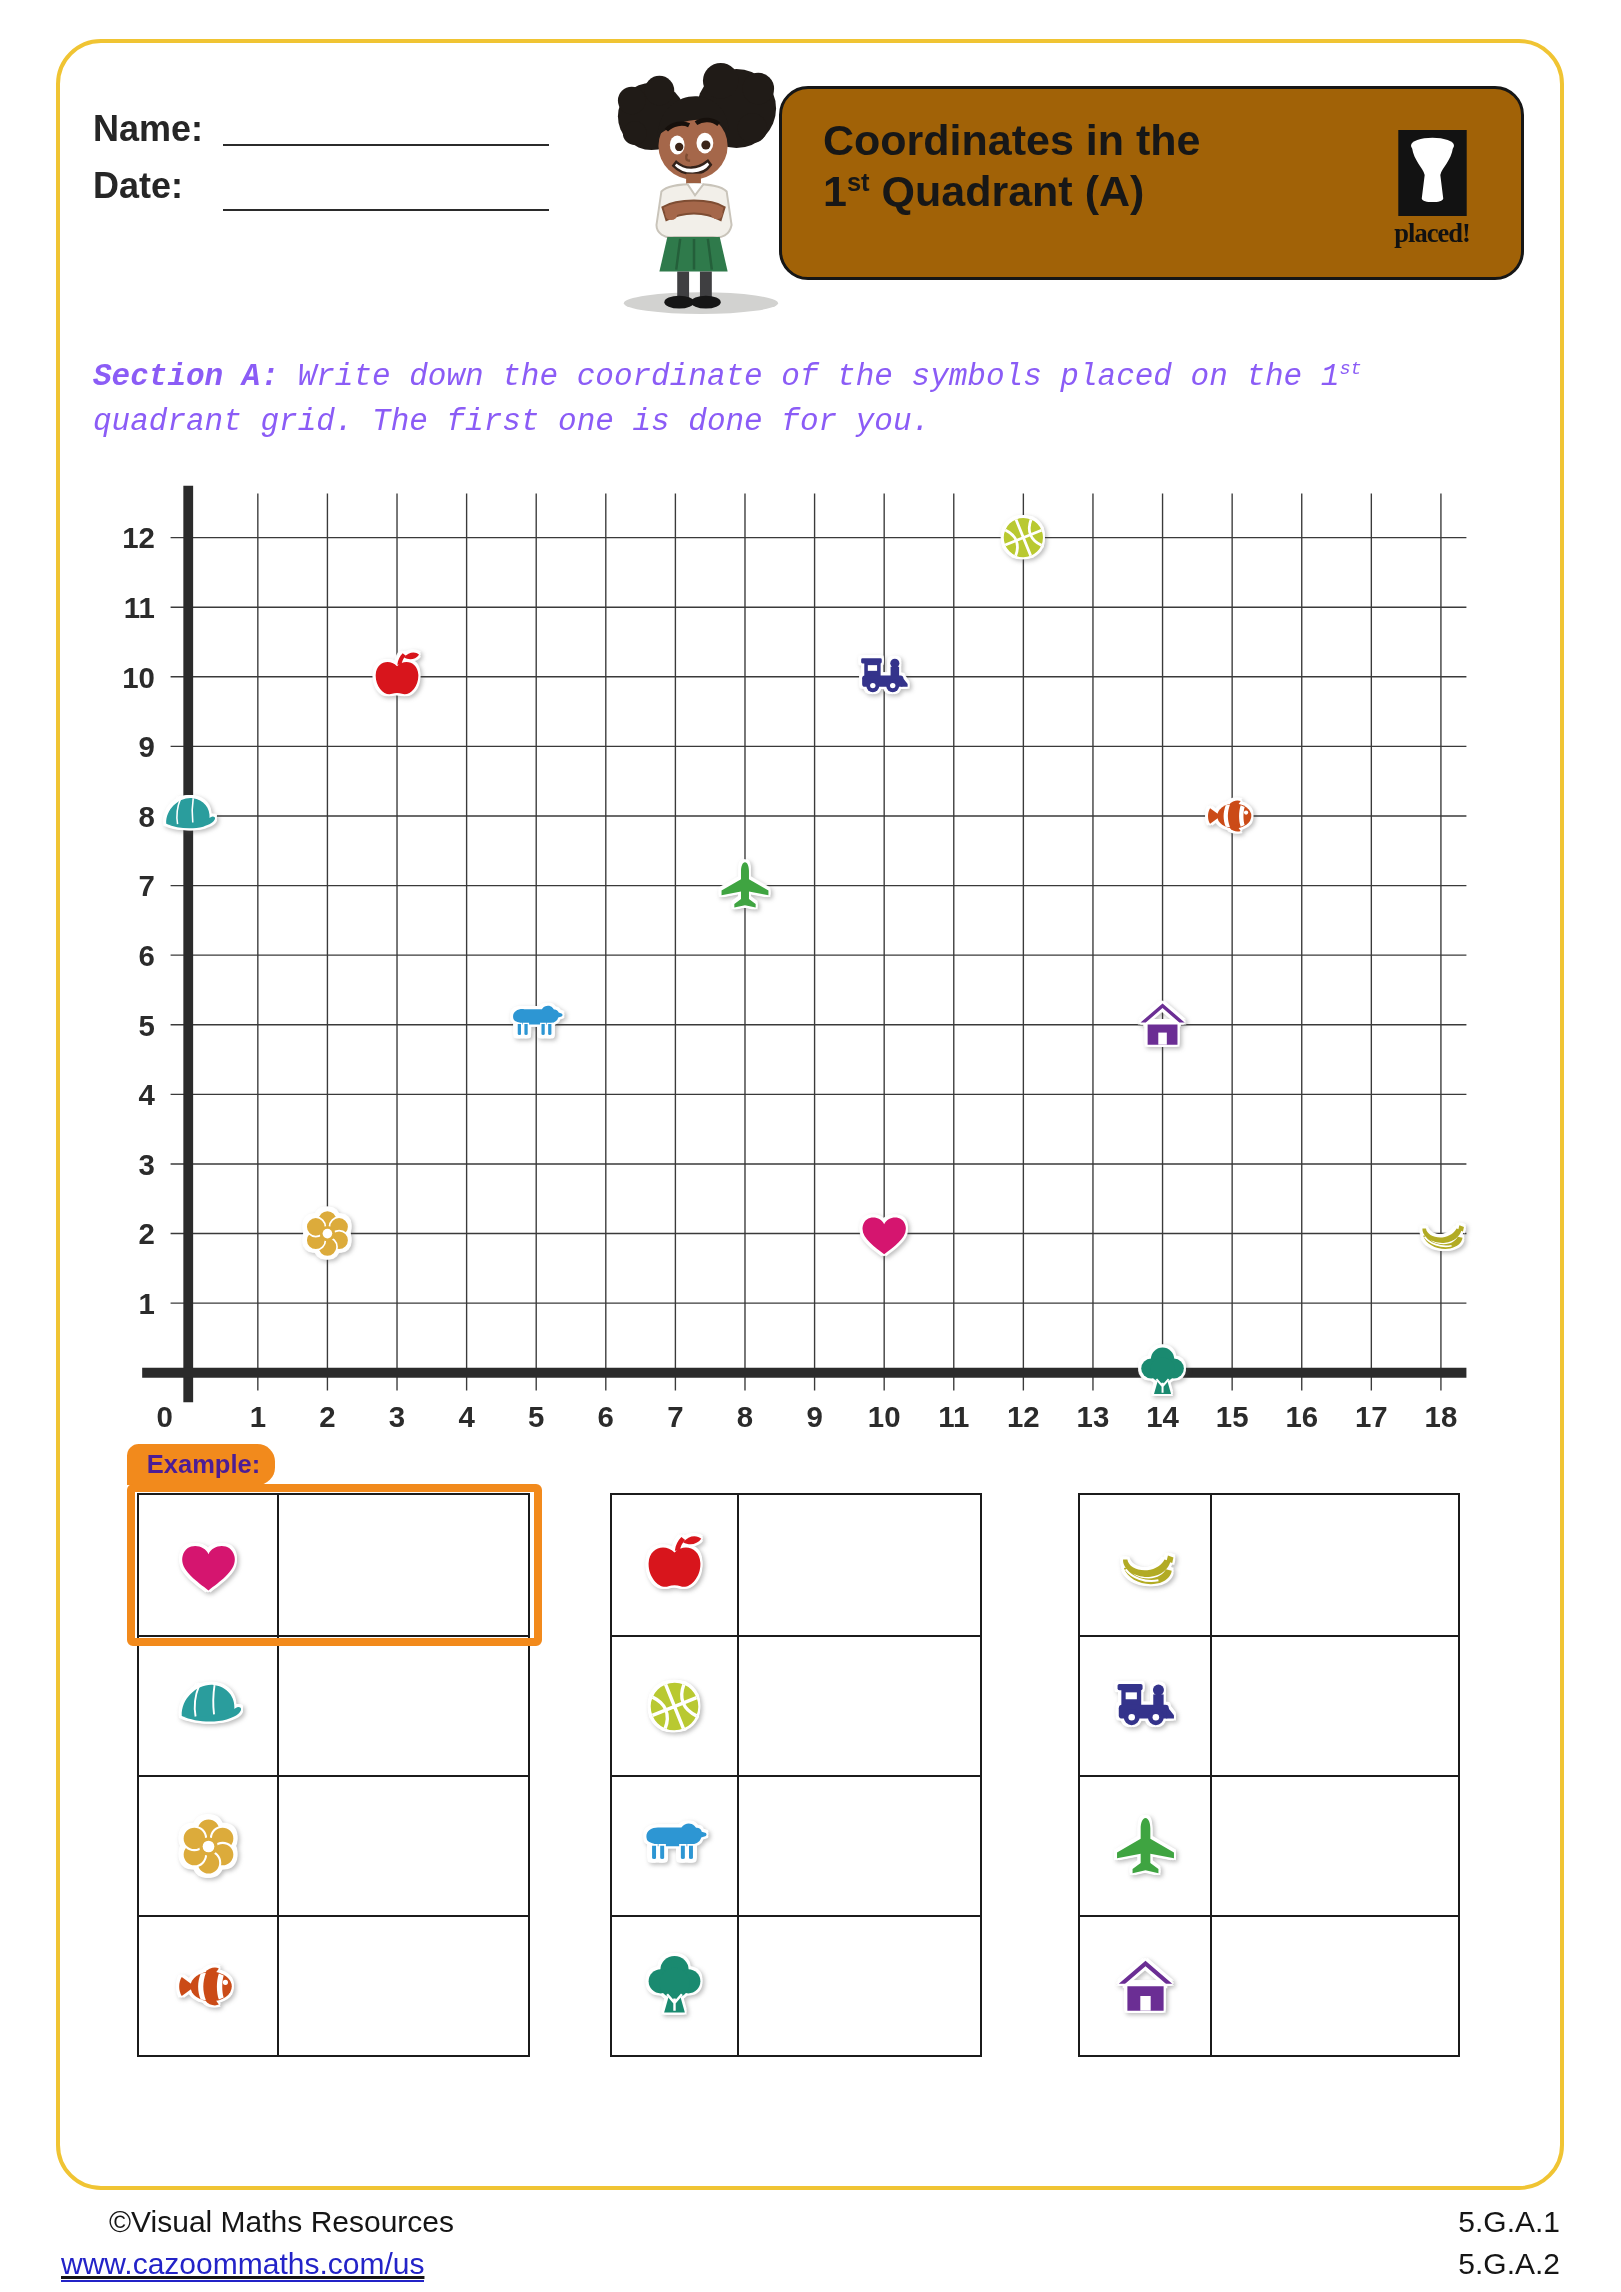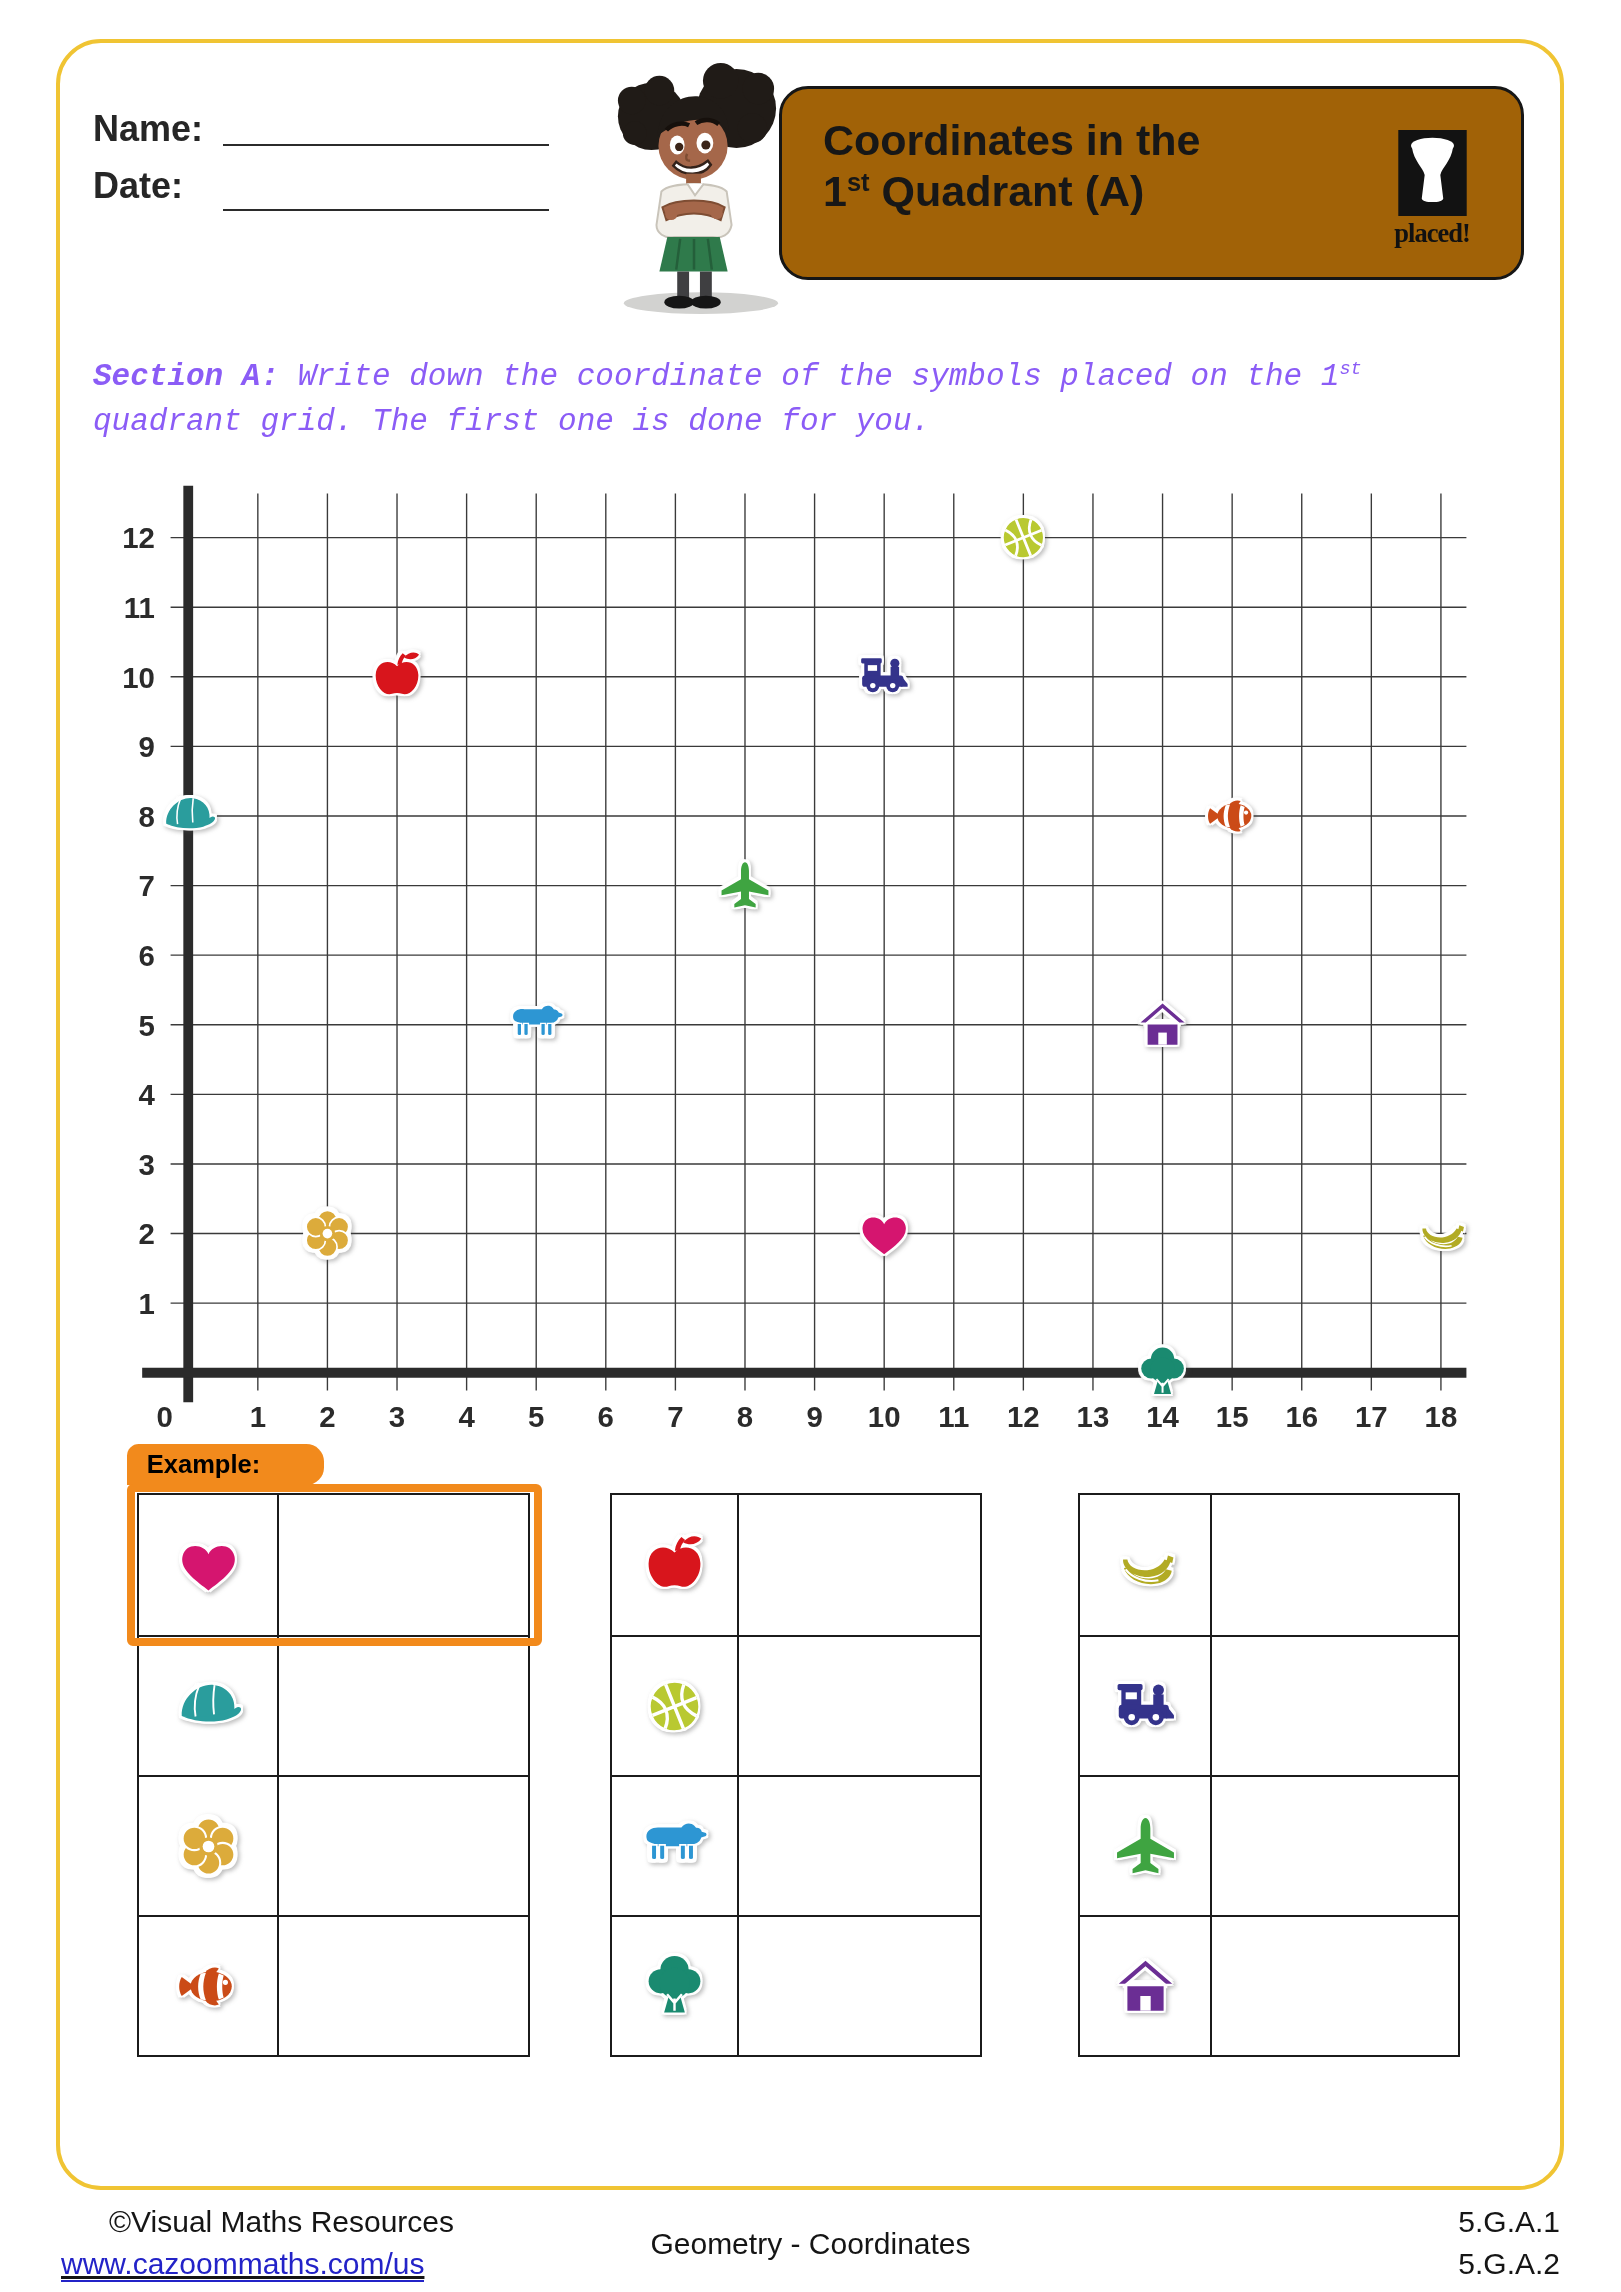--- a/index.html
+++ b/index.html
@@ -33,22 +33,22 @@
   
   .atable{position:absolute;border:2.9px solid #1b1b1b;box-sizing:border-box;background:#fff;}
   .t-row{display:flex;border-top:2.9px solid #1b1b1b;height:140px;box-sizing:border-box;position:relative;}
   .t-row:first-child{border-top:none;}
   .t-sym{border-right:2.9px solid #1b1b1b;display:flex;align-items:center;justify-content:center;box-sizing:border-box;}
   .t-ans{flex:1;display:flex;align-items:center;justify-content:center;}
   .t-ans span{font-size:45px;font-weight:bold;color:#222;}
   .t-sym svg{width:69px;height:69px;}
   .ex-overlay{position:absolute;left:-11.8px;top:-10.8px;right:-13.7px;bottom:-10.8px;
               border:8.8px solid #f28a1c;border-radius:5.9px;pointer-events:none;z-index:3;}
-  .ex-tab{position:absolute;left:-11.8px;top:-51px;width:197px;height:41px;background:#f28a1c;
-          border-radius:11.8px 17.6px 17.6px 0;color:#000000;font-weight:bold;font-size:25.5px;
+  .ex-tab{position:absolute;left:-11.8px;top:-51px;width:148px;height:41px;background:#f28a1c;
+          border-radius:11.8px 17.6px 17.6px 0;color:#4c1d95;font-weight:bold;font-size:25.5px;
           line-height:41px;padding-left:19.6px;box-sizing:border-box;z-index:2;}
   
   .foot{position:absolute;font-size:30px;color:#151515;}
   .footlink{color:#2323c8;border-bottom:2.9px solid #2323c8;}
   .hidden-defs{position:absolute;width:0;height:0;overflow:hidden;}
 </style>
 </head>
 <body>
 
 <div class="page">
@@ -442,18 +442,17 @@
           </svg>
         </div>
         <div class="t-ans">
           <span></span>
         </div>
       </div>
     </div>
 
   <div class="foot" style="left:61px;top:2205px;margin-left:48px;">©Visual Maths Resources</div>
   <div class="foot" style="left:61px;top:2247px;text-decoration:underline;"><span class="footlink">www.cazoommaths.com/us</span></div>
-  <div class="foot" style="left:0;top:2227px;width:1621px;text-align:center;">Geometry - Coordinates</div>
   <div class="foot" style="right:61px;top:2205px;text-align:right;position:absolute;">5.G.A.1</div>
   <div class="foot" style="right:61px;top:2247px;text-align:right;position:absolute;">5.G.A.2</div>
 
 </div>
 
 
 </body></html>

